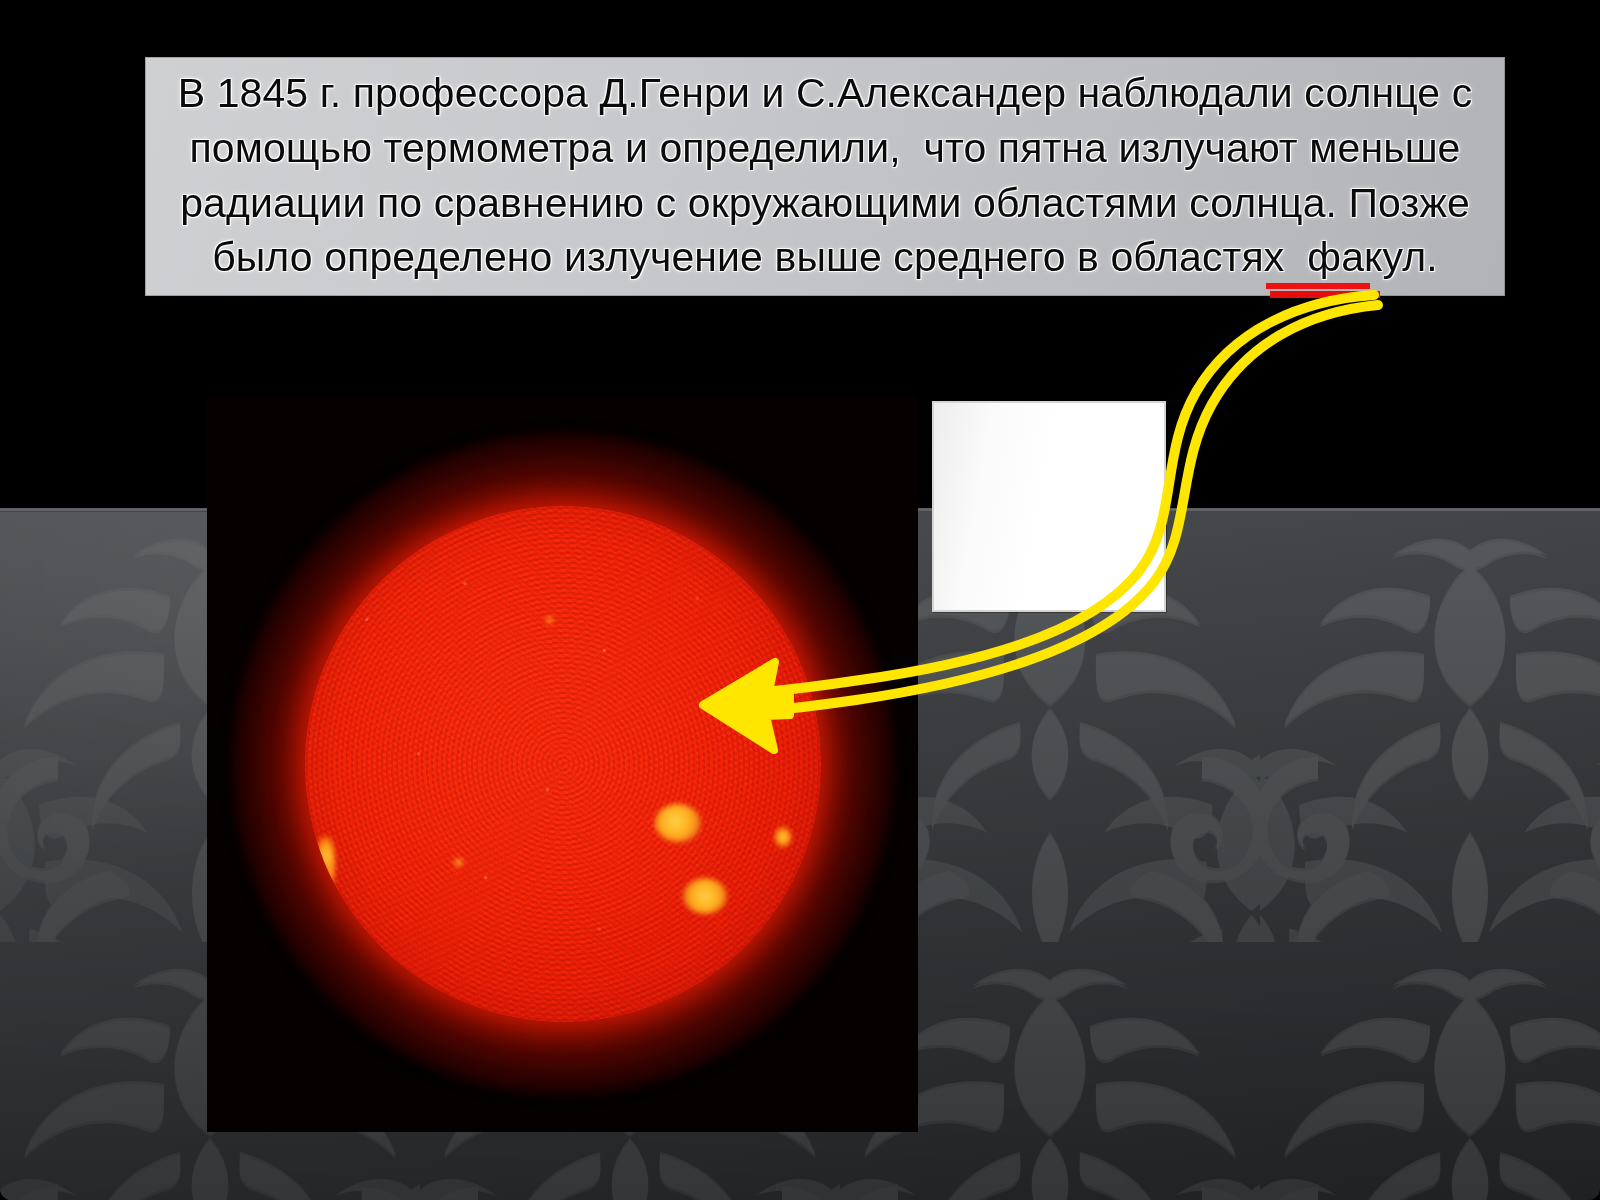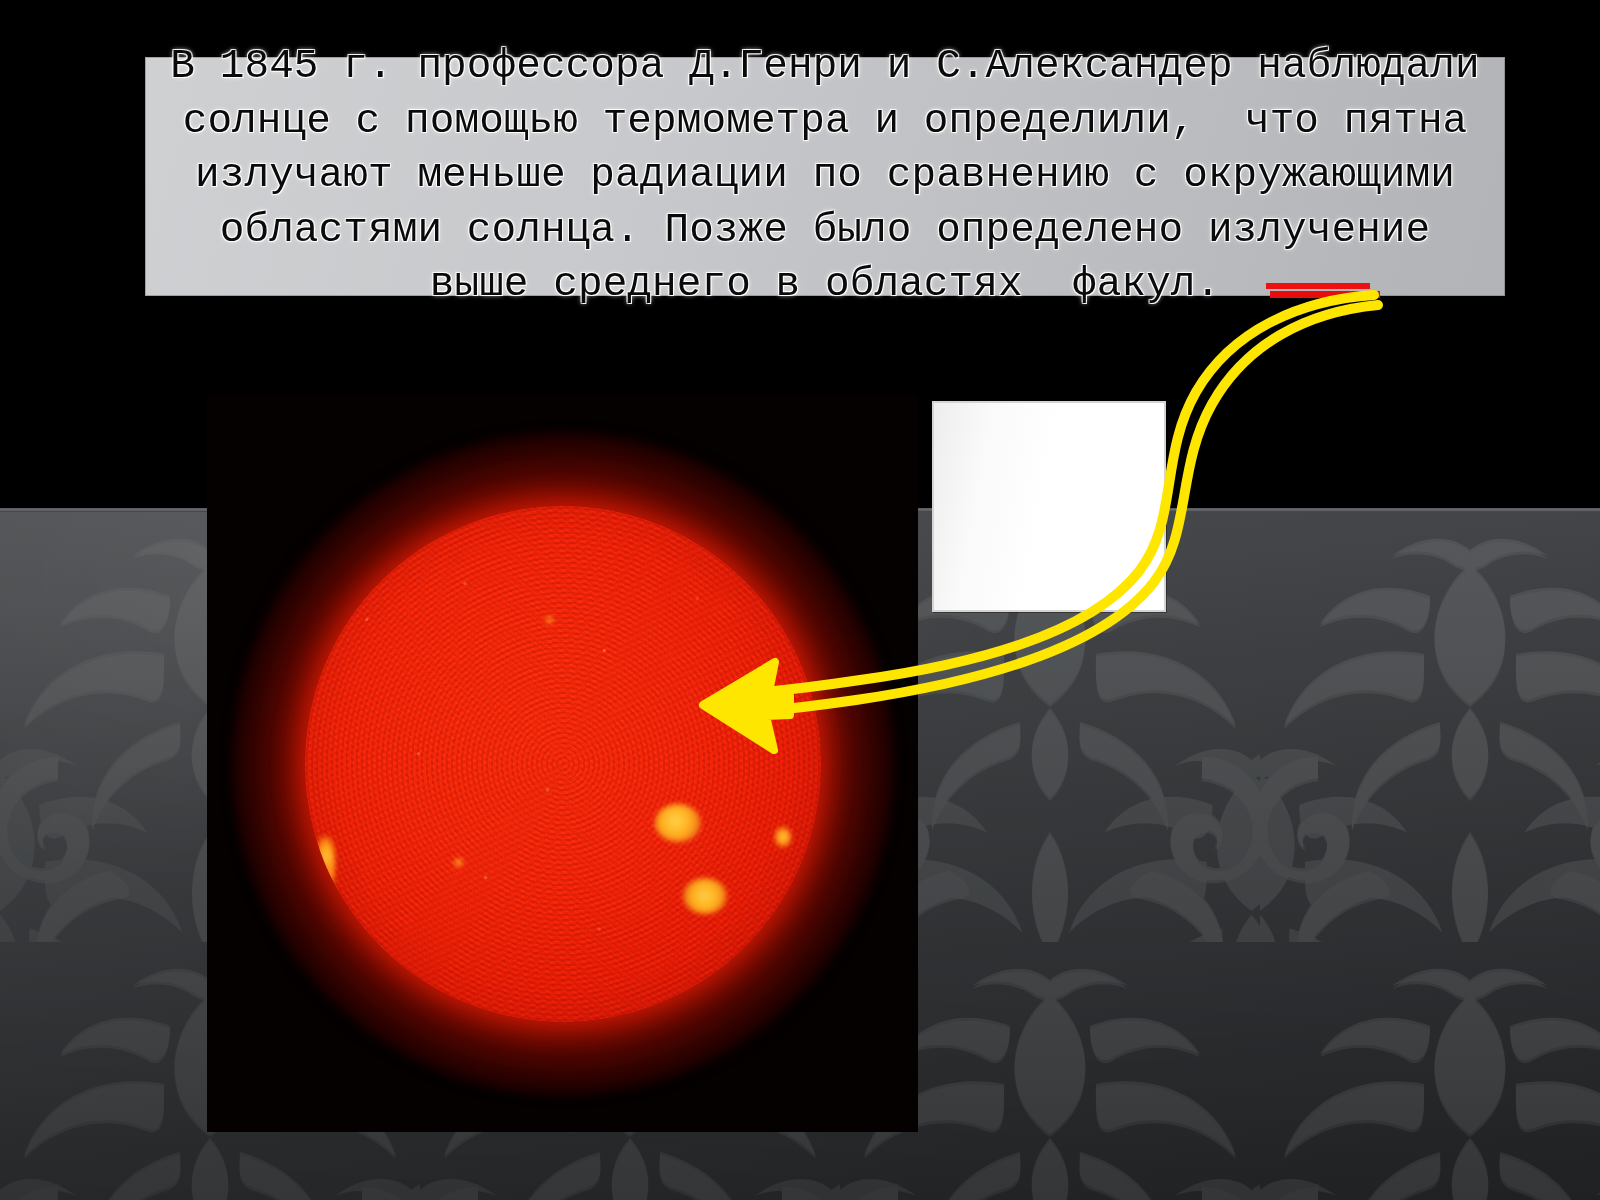--- a/index.html
+++ b/index.html
@@ -7,21 +7,22 @@
     margin: 0;
     padding: 0;
     background: #000;
   }
   #slide {
     position: relative;
     width: 1600px;
     height: 1200px;
     overflow: hidden;
     background: #000000;
-    font-family: Liberation Mono, monospace;
+    font-family: Liberation Sans, sans-serif;
+    border-radius: 12px;
   }
 
   
   .bg-top {
     position: absolute;
     left: 0; top: 0;
     width: 1600px; height: 510px;
     background: #000000;
   }
   .bg-divider {

